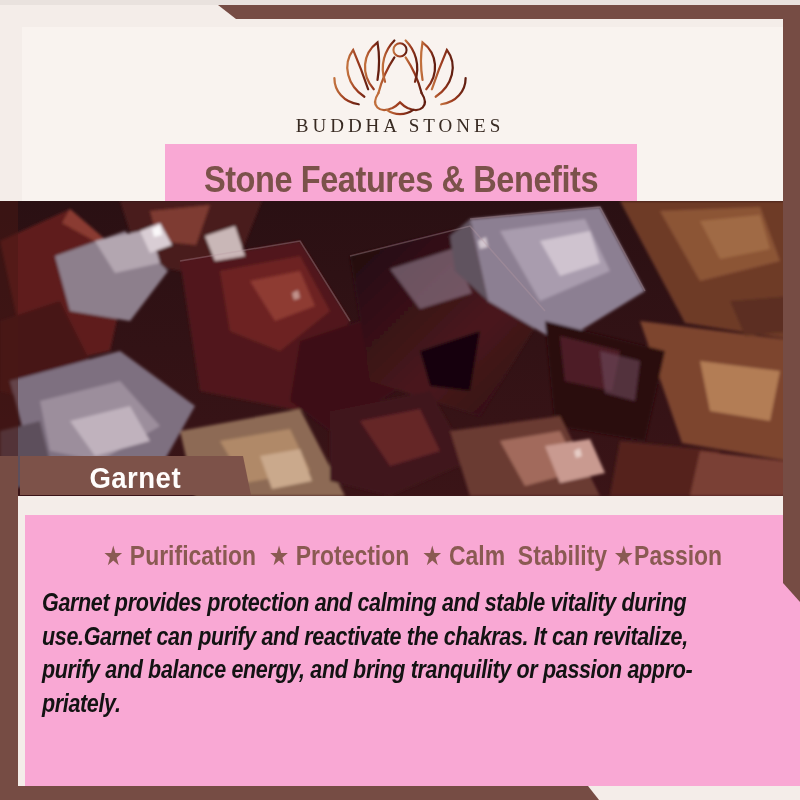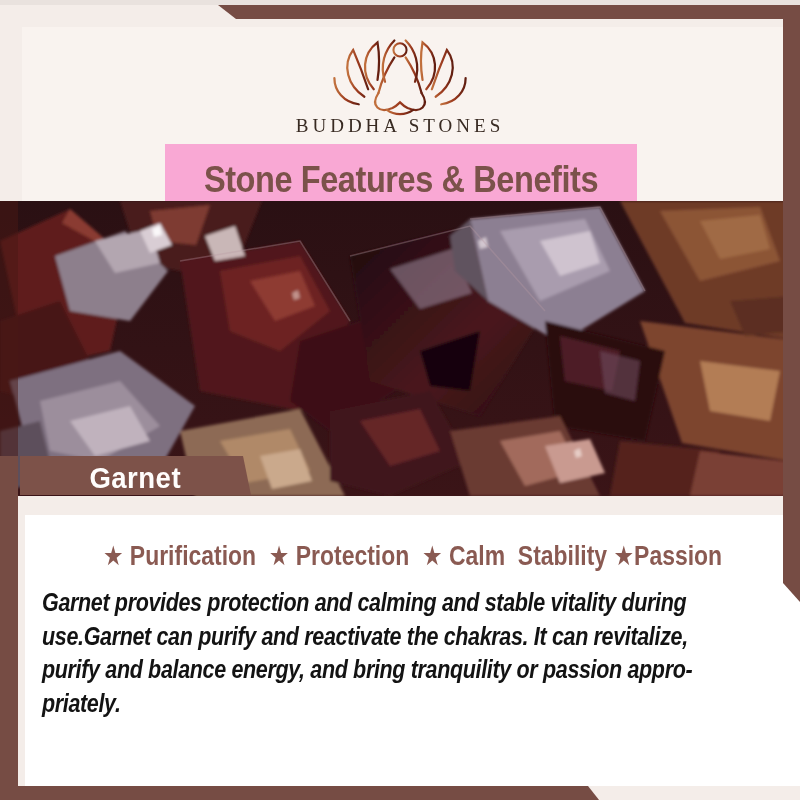--- a/index.html
+++ b/index.html
@@ -42,21 +42,21 @@
     position:absolute;left:20px;top:451px;width:231px;height:39px;
     background:#7d5249;
     clip-path:polygon(0 0,223px 0,231px 39px,0 39px);
     display:flex;align-items:flex-end;justify-content:center;
   }
   .stone-badge span{
     color:#fffdfc;font-size:29px;font-weight:bold;letter-spacing:.5px;
     transform:scaleX(.95);
   }
   
-  .content-panel{position:absolute;left:25px;top:510px;width:775px;height:271px;background:#ffffff;}
+  .content-panel{position:absolute;left:25px;top:510px;width:775px;height:271px;background:#f9a8d4;}
   .features-line{
     position:absolute;left:0;top:24px;width:775px;height:34px;line-height:34px;
     text-align:center;font-size:27px;font-weight:bold;color:#8a5a52;
     white-space:pre;transform:scaleX(.85);
   }
   .description{position:absolute;left:17px;top:71px;font-style:italic;}
   .description .dline{
     font-size:25px;font-weight:bold;color:#131313;line-height:33.5px;
     white-space:nowrap;letter-spacing:-0.4px;
     transform:scaleX(.86);transform-origin:left center;

